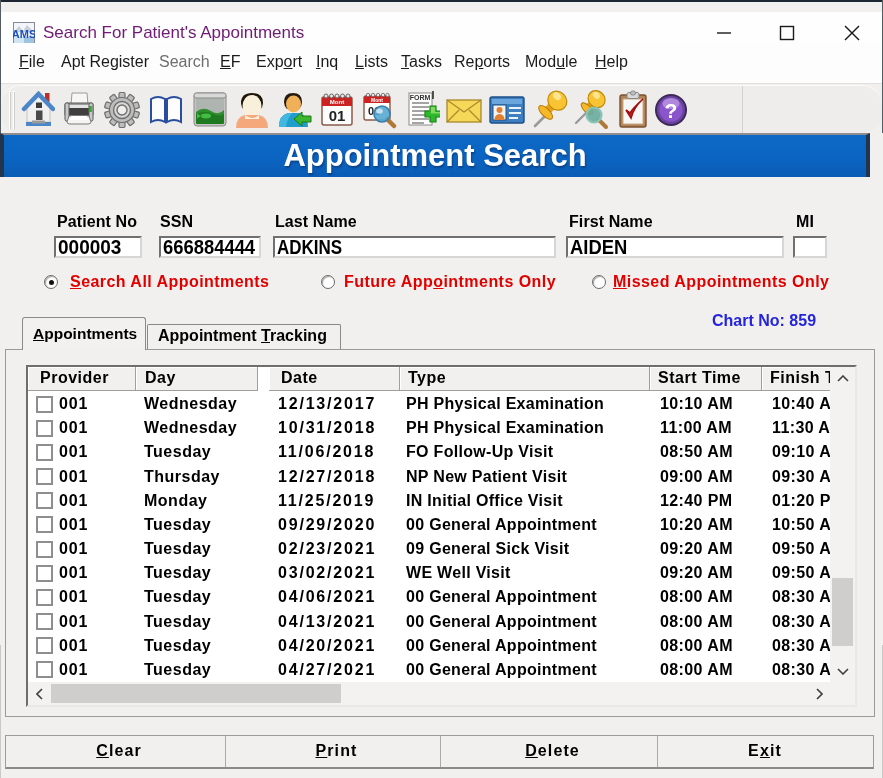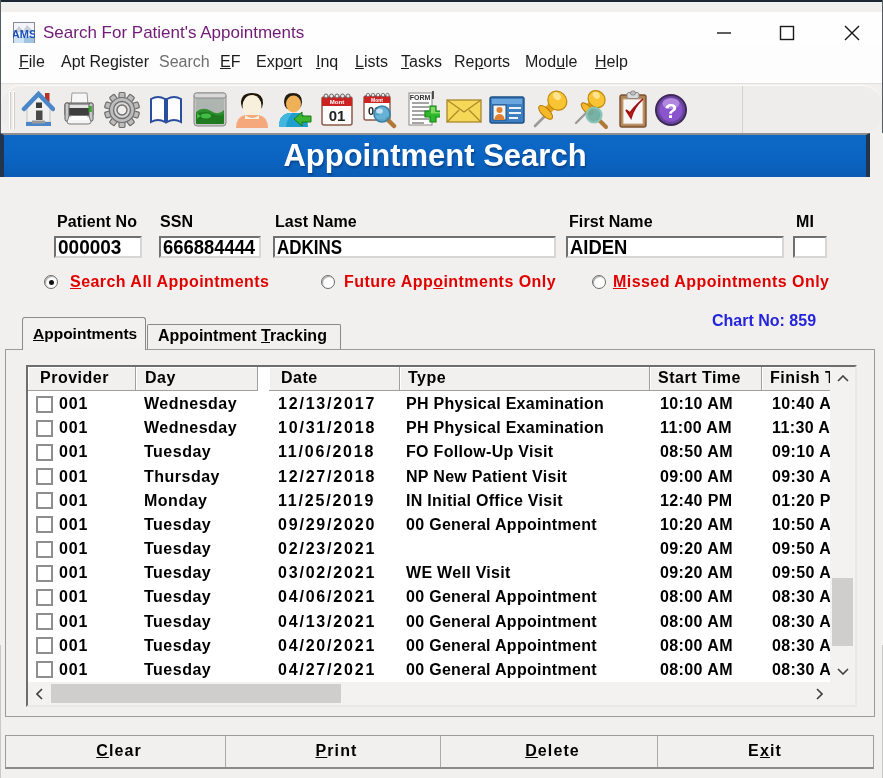--- a/index.html
+++ b/index.html
@@ -379,20 +379,21 @@
           <span class="c3">09/29/2020</span>
           <span class="c4">00 General Appointment</span>
           <span class="c5">10:20 AM</span>
           <span class="c6">10:50 A</span>
         </div>
         <div class="row" style="top:173.02px">
           <span class="cb"></span>
           <span class="c1">001</span>
           <span class="c2">Tuesday</span>
           <span class="c3">02/23/2021</span>
+          <span class="c4">09 General Sick Visit</span>
           <span class="c5">09:20 AM</span>
           <span class="c6">09:50 A</span>
         </div>
         <div class="row" style="top:197.19px">
           <span class="cb"></span>
           <span class="c1">001</span>
           <span class="c2">Tuesday</span>
           <span class="c3">03/02/2021</span>
           <span class="c4">WE Well Visit</span>
           <span class="c5">09:20 AM</span>

